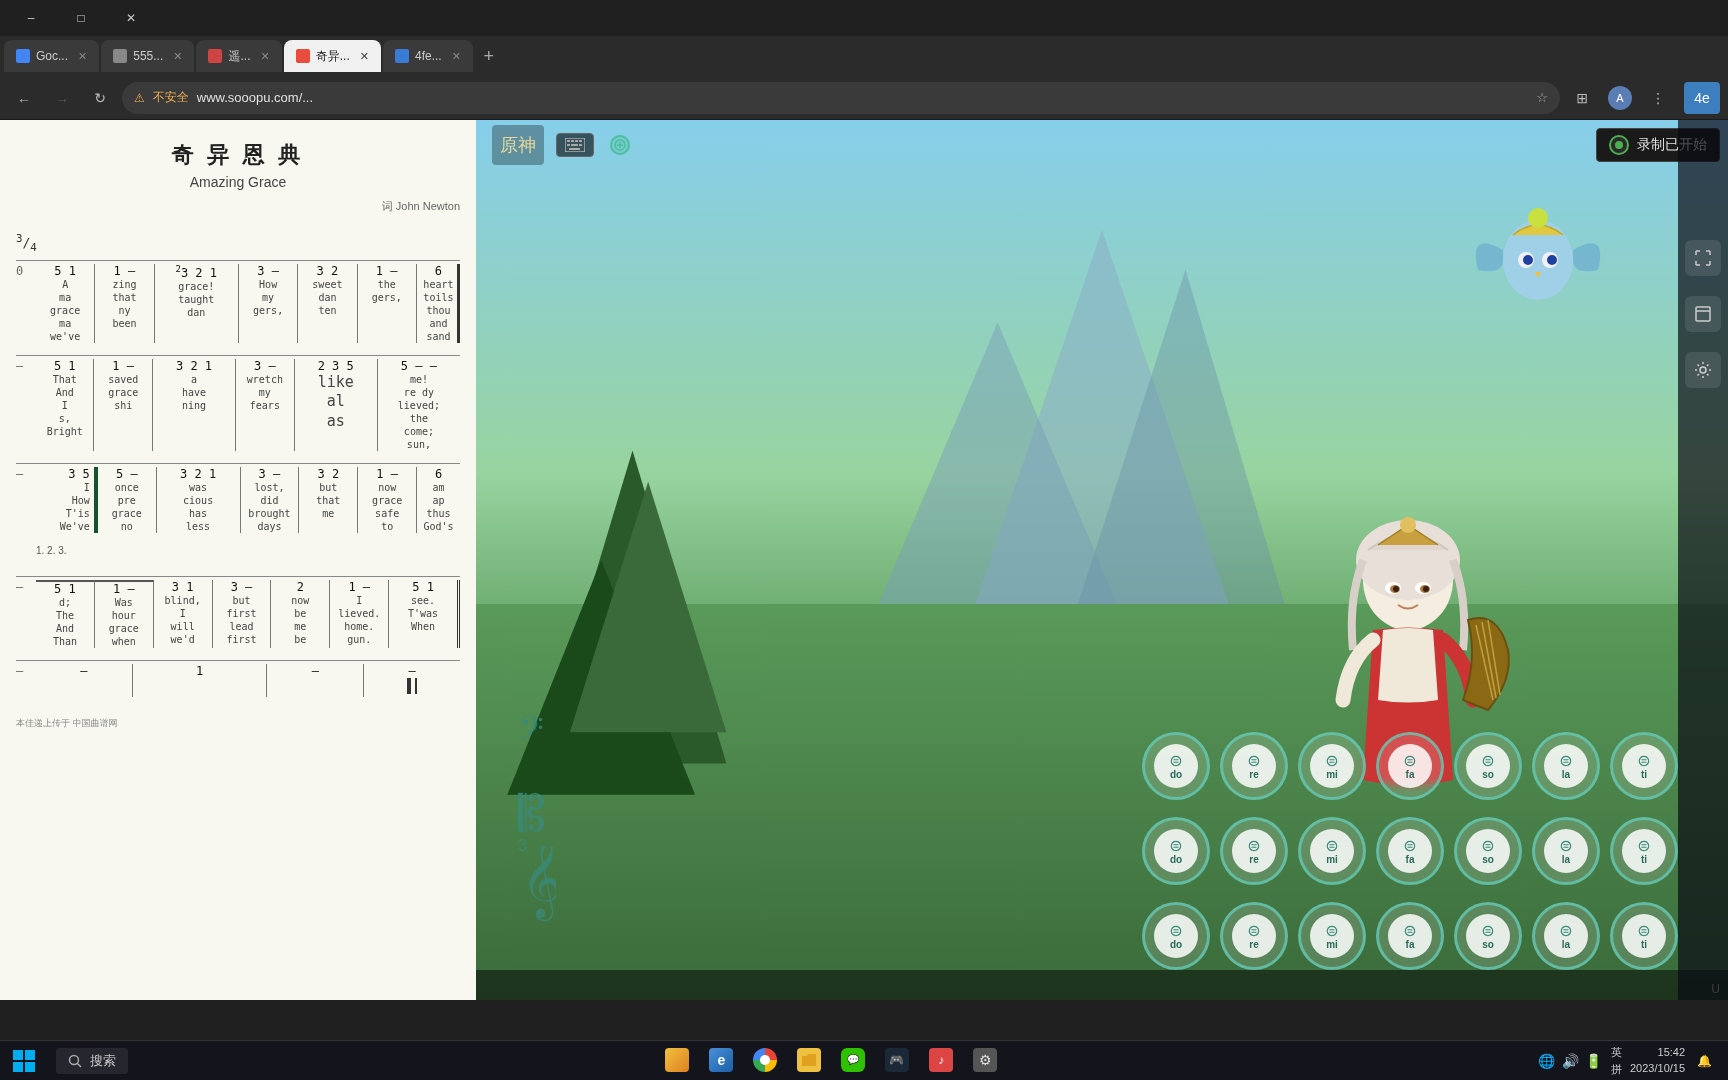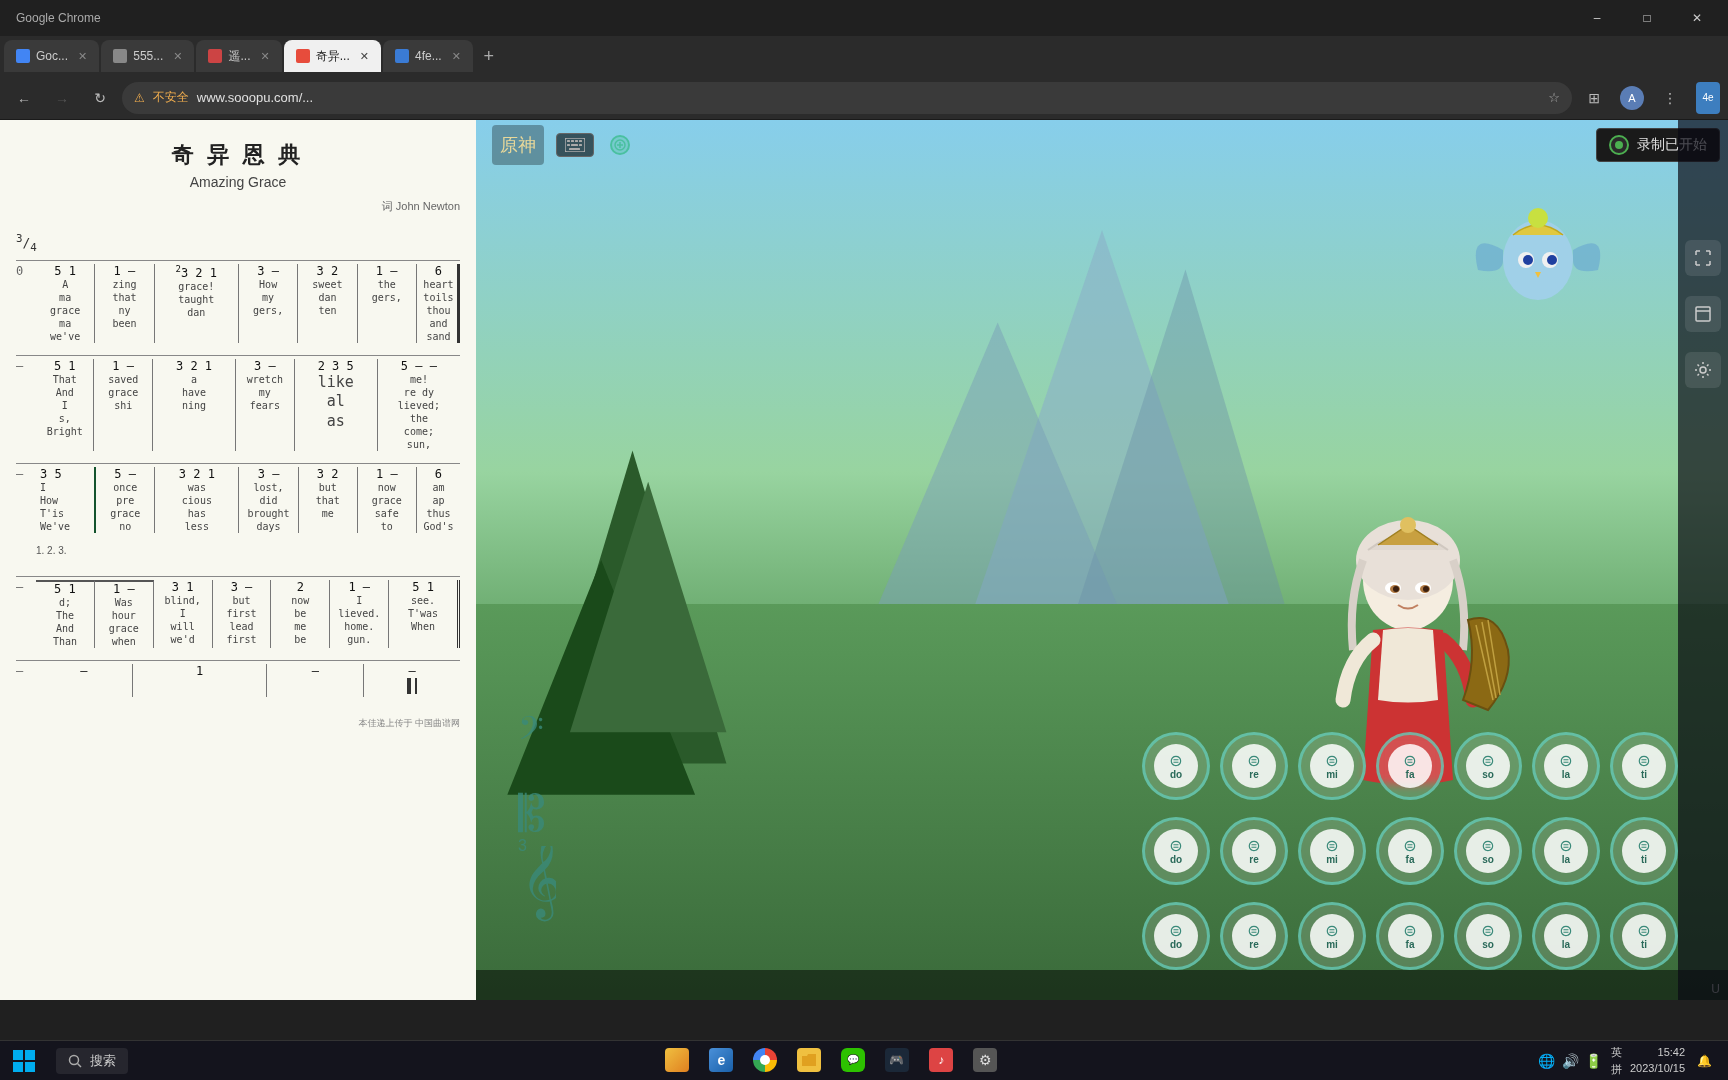--- a/index.html
+++ b/index.html
@@ -16,21 +16,21 @@
     .win-btn { width: 46px; height: 36px; display: flex; align-items: center; justify-content: center; color: #ccc; font-size: 12px; cursor: pointer; }
 
     
     .toolbar { display: flex; align-items: center; height: 44px; background: #2b2b2b; padding: 0 8px; gap: 6px; border-bottom: 1px solid #1a1a1a; }
     .nav-btn { width: 32px; height: 32px; display: flex; align-items: center; justify-content: center; color: #bbb; font-size: 14px; cursor: pointer; border-radius: 4px; }
     .url-bar { flex: 1; height: 32px; background: #3a3a3a; border-radius: 16px; display: flex; align-items: center; padding: 0 12px; gap: 8px; }
     .url-bar .lock-icon { color: #f0ad4e; font-size: 12px; }
     .url-text { flex: 1; font-size: 13px; color: #e0e0e0; }
     .url-bar-icons { display: flex; gap: 6px; color: #aaa; font-size: 13px; }
     .toolbar-action-btn { width: 32px; height: 32px; display: flex; align-items: center; justify-content: center; color: #bbb; font-size: 14px; cursor: pointer; border-radius: 4px; }
-    .extension-btn { width: 24px; height: 32px; background: #3d7ebf; border-radius: 4px; display: flex; align-items: center; justify-content: center; font-size: 10px; color: white; cursor: pointer; }
+    .extension-btn { width: 36px; height: 32px; background: #3d7ebf; border-radius: 4px; display: flex; align-items: center; justify-content: center; font-size: 14px; color: white; cursor: pointer; }
 
     
     .sheet-panel { width: 476px; height: 100%; background: #f8f8f0; overflow-y: auto; padding: 20px 16px; flex-shrink: 0; }
     .sheet-title { text-align: center; font-size: 22px; font-weight: bold; letter-spacing: 4px; color: #222; margin-bottom: 4px; font-family: 'SimSun', serif; }
     .sheet-subtitle { text-align: center; font-size: 14px; color: #444; margin-bottom: 8px; }
     .sheet-attribution { text-align: right; font-size: 11px; color: #666; line-height: 1.6; margin-bottom: 16px; }
 
     
     .game-panel { flex: 1; background: #1a1a1a; position: relative; overflow: hidden; }
     .game-header { position: absolute; top: 0; left: 0; right: 0; height: 50px; display: flex; align-items: center; padding: 0 16px; z-index: 10; }
@@ -59,23 +59,20 @@
     
     .side-panel { position: absolute; left: 0; top: 0; bottom: 0; width: 50px; background: rgba(10,10,20,0.8); display: flex; flex-direction: column; align-items: center; padding-top: 60px; gap: 20px; z-index: 10; }
     .side-btn { width: 36px; height: 36px; border-radius: 6px; background: rgba(255,255,255,0.1); display: flex; align-items: center; justify-content: center; color: #ccc; font-size: 16px; cursor: pointer; }
 
     .sheet-section { margin-bottom: 12px; }
   </style>
 </head>
 <body>
 
 <div class="title-bar">
-  <div style="display:flex;align-items:center;gap:4px;flex:1;">
-    <span style="color:#aaa;font-size:12px;padding:0 8px;">Google Chrome</span>
-  </div>
   <div class="window-controls">
     <div class="win-btn">–</div>
     <div class="win-btn">□</div>
     <div class="win-btn close">✕</div>
   </div>
 </div>
 
 <div class="tab-bar">
   <div class="tab">
     <div class="favicon" style="background:#4285f4;"></div>
@@ -204,21 +201,21 @@
             <div style="font-size:10px;color:#444;line-height:1.3;">me!<br>re&nbsp;dy<br>lieved;<br>the<br>come;<br>sun,</div>
           </div>
         </div>
       </div>
     </div>
 
     <div class="sheet-section" style="margin-top:8px;">
       <div style="display:flex;border-top:1px solid #888;padding-top:3px;font-family:monospace;font-size:12px;color:#111;gap:0;width:100%;">
         <span style="min-width:20px;color:#666;">–</span>
         <div style="display:flex;flex:1;gap:0;">
-          <div style="flex:1;border-right:2px solid #14532d;padding:0 4px;text-align:left;">
+          <div style="flex:1;border-right:4px solid #14532d;padding:0 4px;text-align:right;">
             <div>3&nbsp;5</div>
             <div style="font-size:10px;color:#444;line-height:1.3;">I<br>How<br>T'is<br>We've</div>
           </div>
           <div style="flex:1;border-right:1px solid #777;padding:0 4px;text-align:center;">
             <div>5&nbsp;–</div>
             <div style="font-size:10px;color:#444;line-height:1.3;">once<br>pre<br>grace<br>no</div>
           </div>
           <div style="flex:1.5;border-right:1px solid #777;padding:0 4px;text-align:center;">
             <div>3&nbsp;2&nbsp;1</div>
             <div style="font-size:10px;color:#444;line-height:1.3;">was<br>cious<br>has<br>less</div>
@@ -294,21 +291,21 @@
             <div>–</div>
           </div>
           <div style="flex:0.7;padding:0 4px;text-align:center;">
             <div>–</div>
             <div style="border-left:4px solid #333;border-right:2px solid #333;display:inline-block;width:10px;height:16px;"></div>
           </div>
         </div>
       </div>
     </div>
 
-    <div style="margin-top:20px;font-size:9px;color:#888;text-align:right;">本佳递上传于 中国曲谱网</div>
+    <div style="margin-top:20px;font-size:9px;color:#888;text-align:left;">本佳递上传于 中国曲谱网</div>
   </div>
 
   <div class="game-panel">
 
     <div class="game-bg">
 
       <div style="position:absolute;top:5%;left:25%;width:50%;height:60%;">
         <svg width="100%" height="100%" viewBox="0 0 600 400" preserveAspectRatio="none">
           <polygon points="150,400 300,50 450,400" fill="#8ab0c8" opacity="0.6"></polygon>
           <polygon points="50,400 200,120 350,400" fill="#7a9fb8" opacity="0.5"></polygon>

